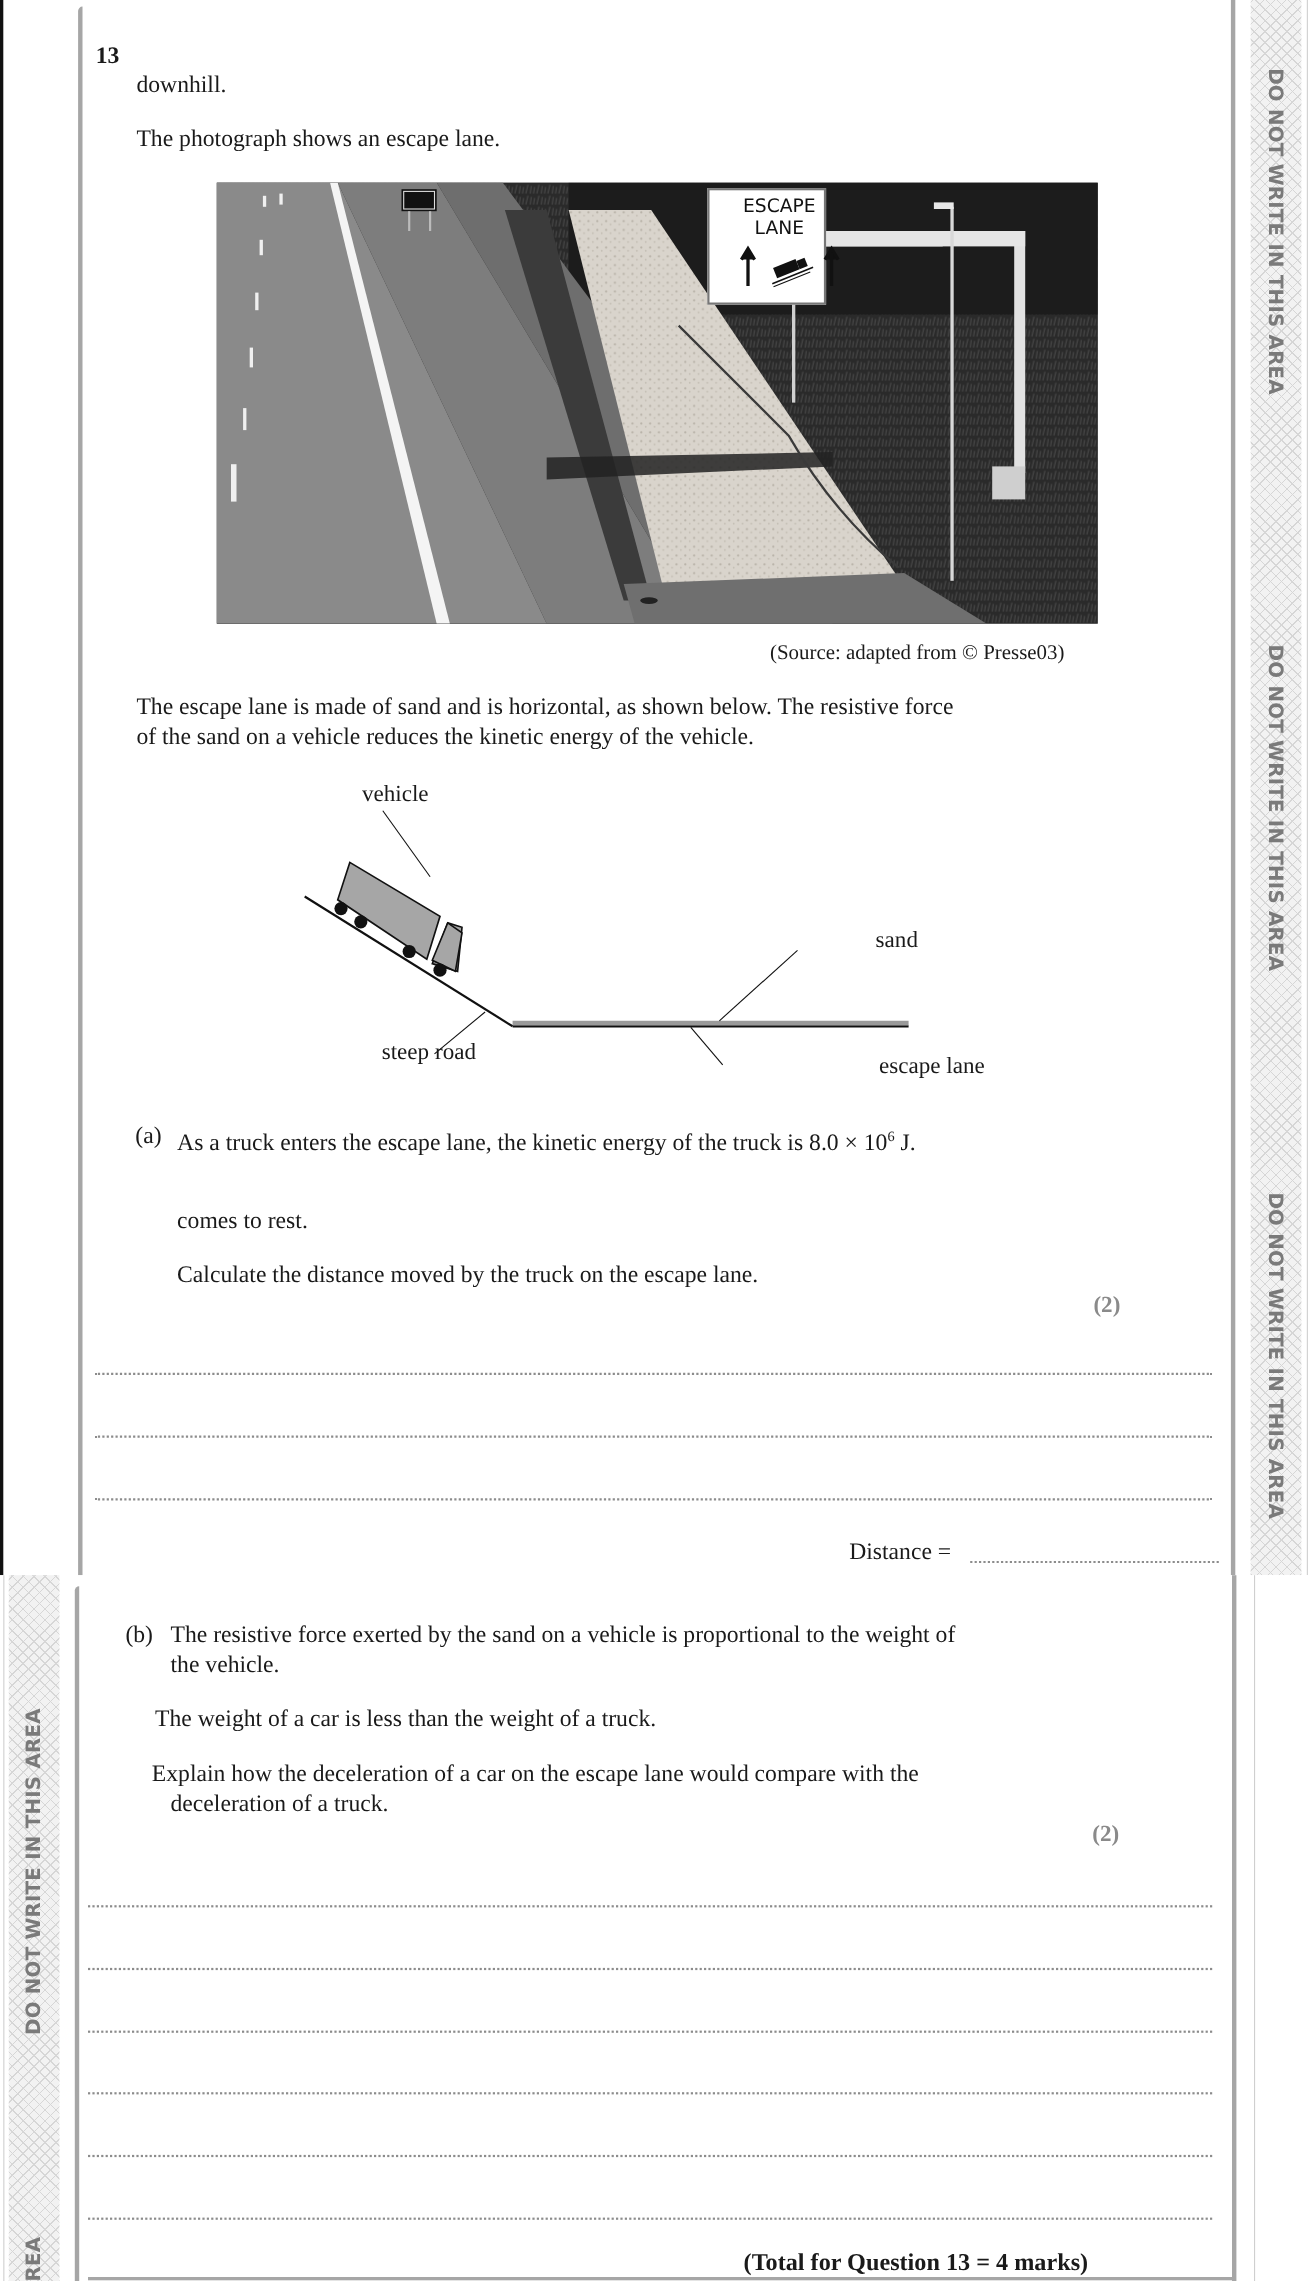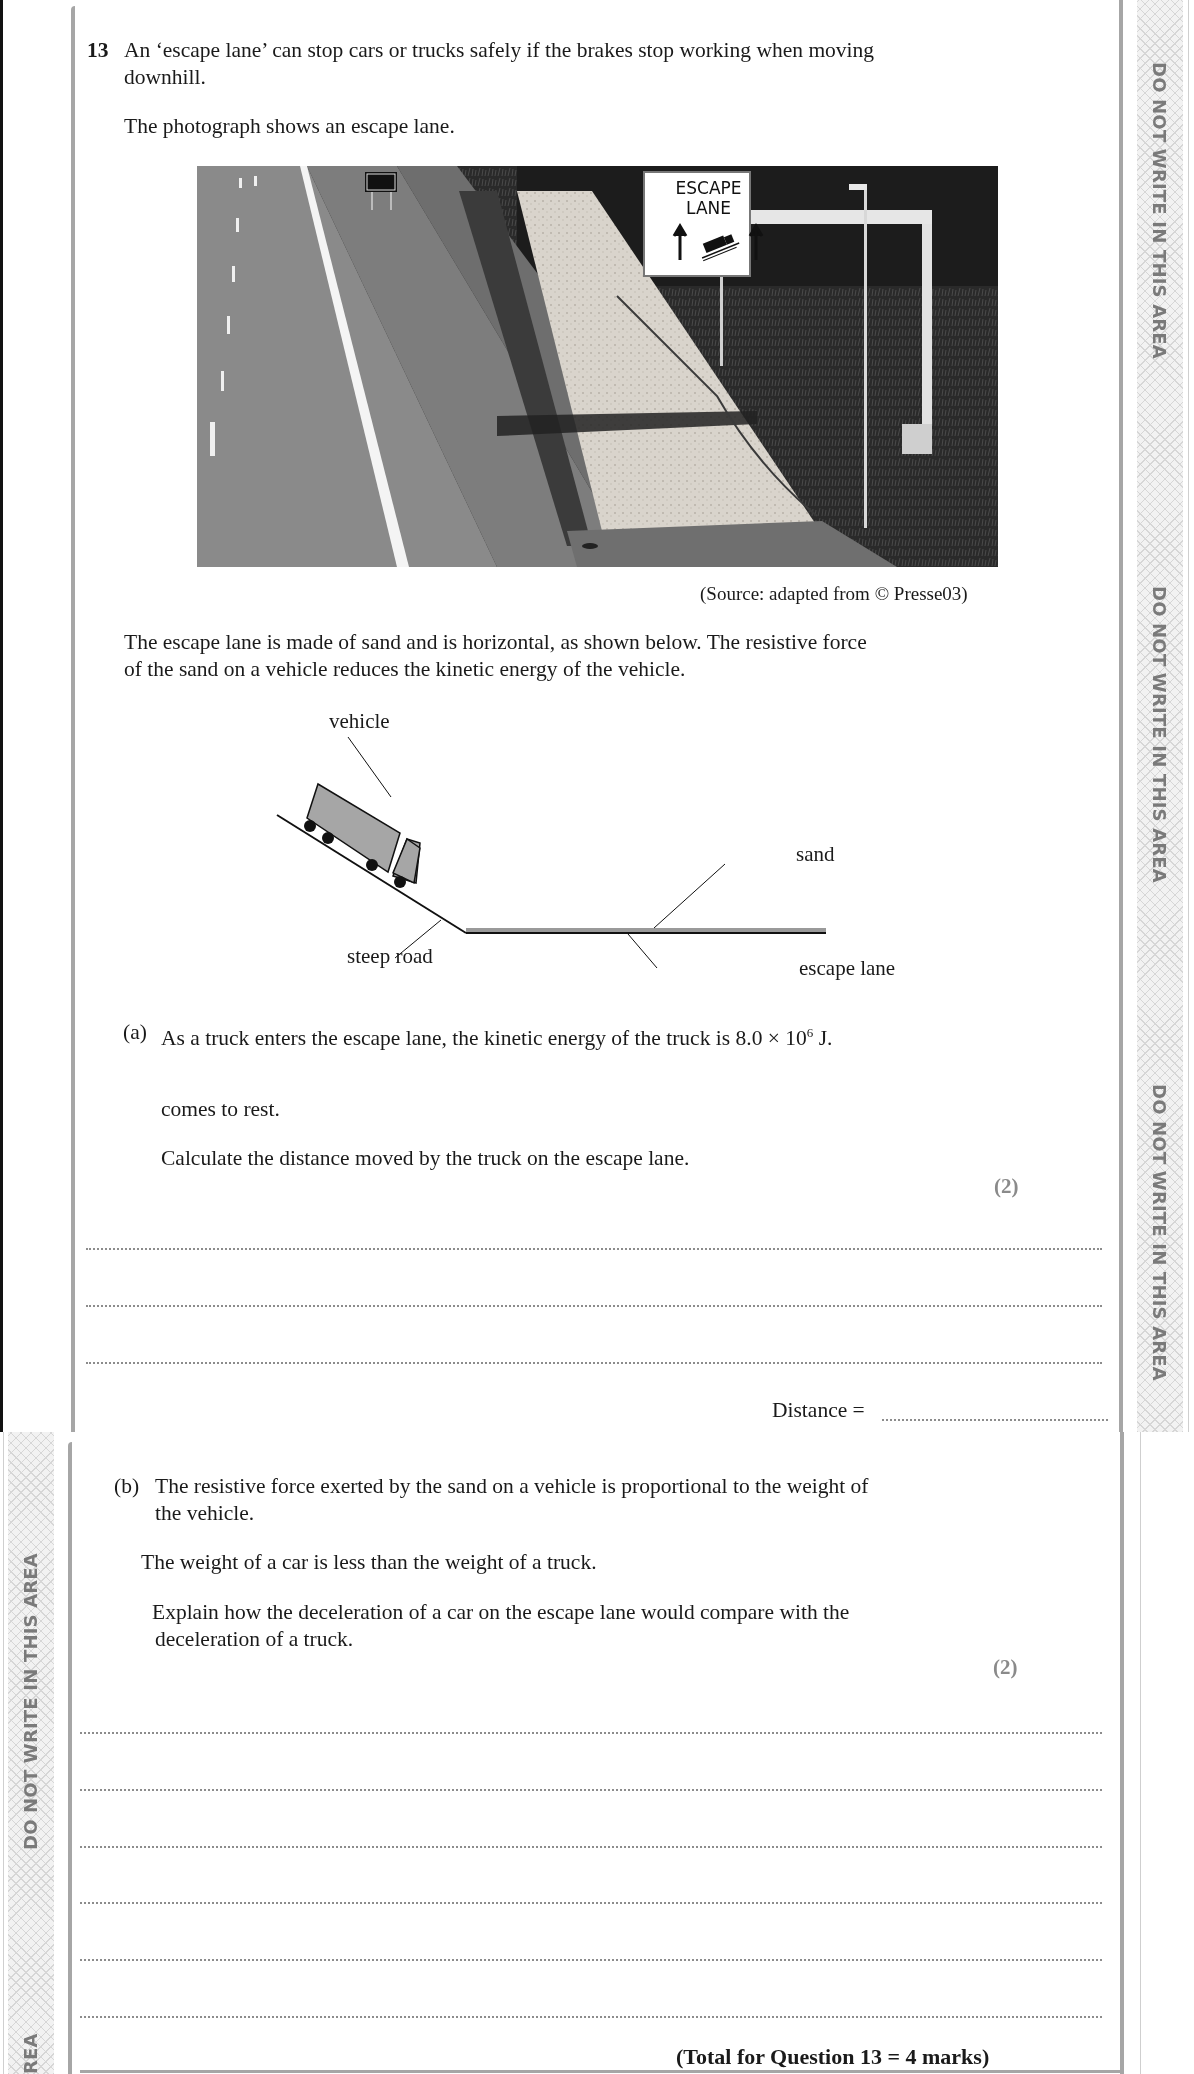--- a/index.html
+++ b/index.html
@@ -55,21 +55,20 @@
   <div class="rule-v rule-top-left"></div>
   <div class="rule-v rule-top-right"></div>
 
   <div class="hatch hatch-right"></div>
   <div class="edge-line" style="left:1188px;top:0;height:1432px;"></div>
   <div class="dnw rot-cw" style="left:1170px;top:62px;">DO NOT WRITE IN THIS AREA</div>
   <div class="dnw rot-cw" style="left:1170px;top:586px;">DO NOT WRITE IN THIS AREA</div>
   <div class="dnw rot-cw" style="left:1170px;top:1084px;">DO NOT WRITE IN THIS AREA</div>
 
   <div class="t qnum" style="left:87px;top:37px;">13</div>
-  <div class="t" style="left:124px;top:37px;">An ‘escape lane’ can stop cars or trucks safely if the brakes stop working when moving</div>
   <div class="t" style="left:124px;top:64px;">downhill.</div>
   <div class="t" style="left:124px;top:113px;">The photograph shows an escape lane.</div>
 
   <div class="photo">
     <svg width="801" height="401" viewBox="0 0 801 401" xmlns="http://www.w3.org/2000/svg">
       <defs>
         <pattern id="sandtex" width="8" height="8" patternUnits="userSpaceOnUse">
           <rect width="8" height="8" fill="#d9d4cc"></rect>
           <circle cx="2" cy="3" r="1" fill="#b8b2a8"></circle>
           <circle cx="6" cy="6" r="0.8" fill="#c4beb4"></circle>
@@ -197,21 +196,21 @@
   <div class="rule-v rule-bot-right"></div>
   <div class="edge-line" style="left:1140px;top:0;height:642px;"></div>
 
   <div class="dnw rot-ccw" style="left:20px;top:418px;">DO NOT WRITE IN THIS AREA</div>
   <div class="dnw rot-ccw" style="left:20px;top:642px;">REA</div>
 
   <div class="t" style="left:114px;top:41px;">(b)</div>
   <div class="t" style="left:155px;top:41px;">The resistive force exerted by the sand on a vehicle is proportional to the weight of</div>
   <div class="t" style="left:155px;top:68px;">the vehicle.</div>
   <div class="t" style="left:141px;top:117px;text-align:right;">The weight of a car is less than the weight of a truck.</div>
-  <div class="t" style="left:152px;top:167px;">Explain how the deceleration of a car on the escape lane would compare with the</div>
+  <div class="t" style="left:138px;top:167px;">Explain how the deceleration of a car on the escape lane would compare with the</div>
   <div class="t" style="left:155px;top:194px;">deceleration of a truck.</div>
   <div class="marks" style="left:993px;top:223px;">(2)</div>
 
   <div class="dots" style="left:80px;top:300px;width:1022px;"></div>
   <div class="dots" style="left:80px;top:357px;width:1022px;"></div>
   <div class="dots" style="left:80px;top:414px;width:1022px;"></div>
   <div class="dots" style="left:80px;top:470px;width:1022px;"></div>
   <div class="dots" style="left:80px;top:527px;width:1022px;"></div>
   <div class="dots" style="left:80px;top:584px;width:1022px;"></div>
 

